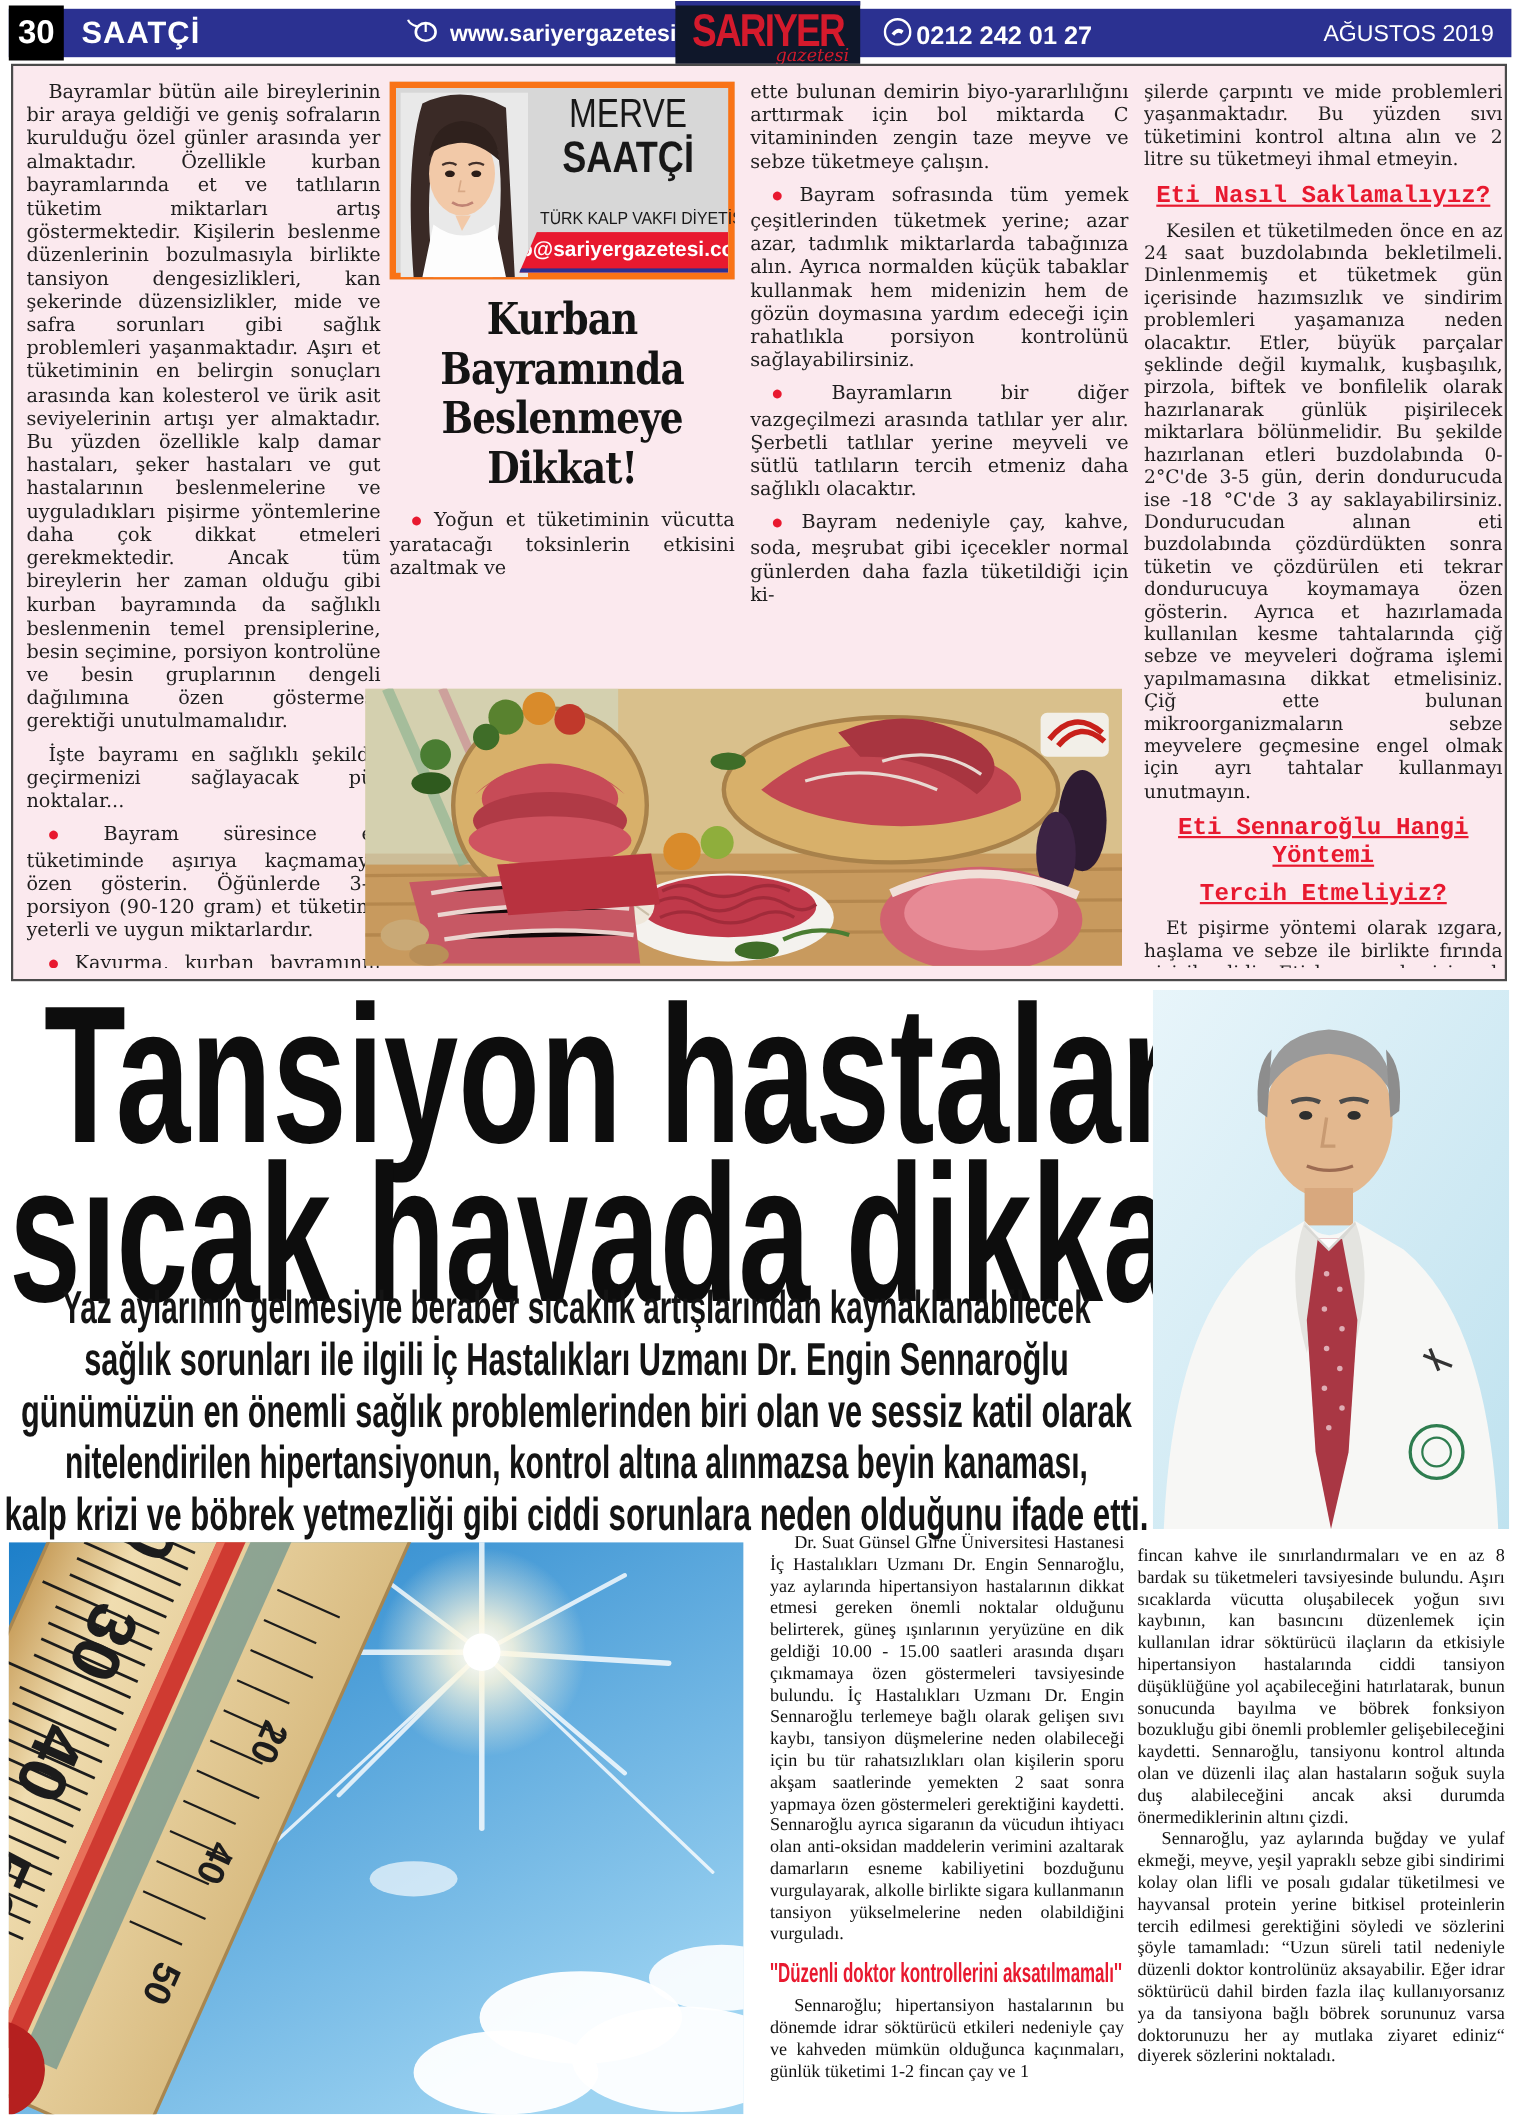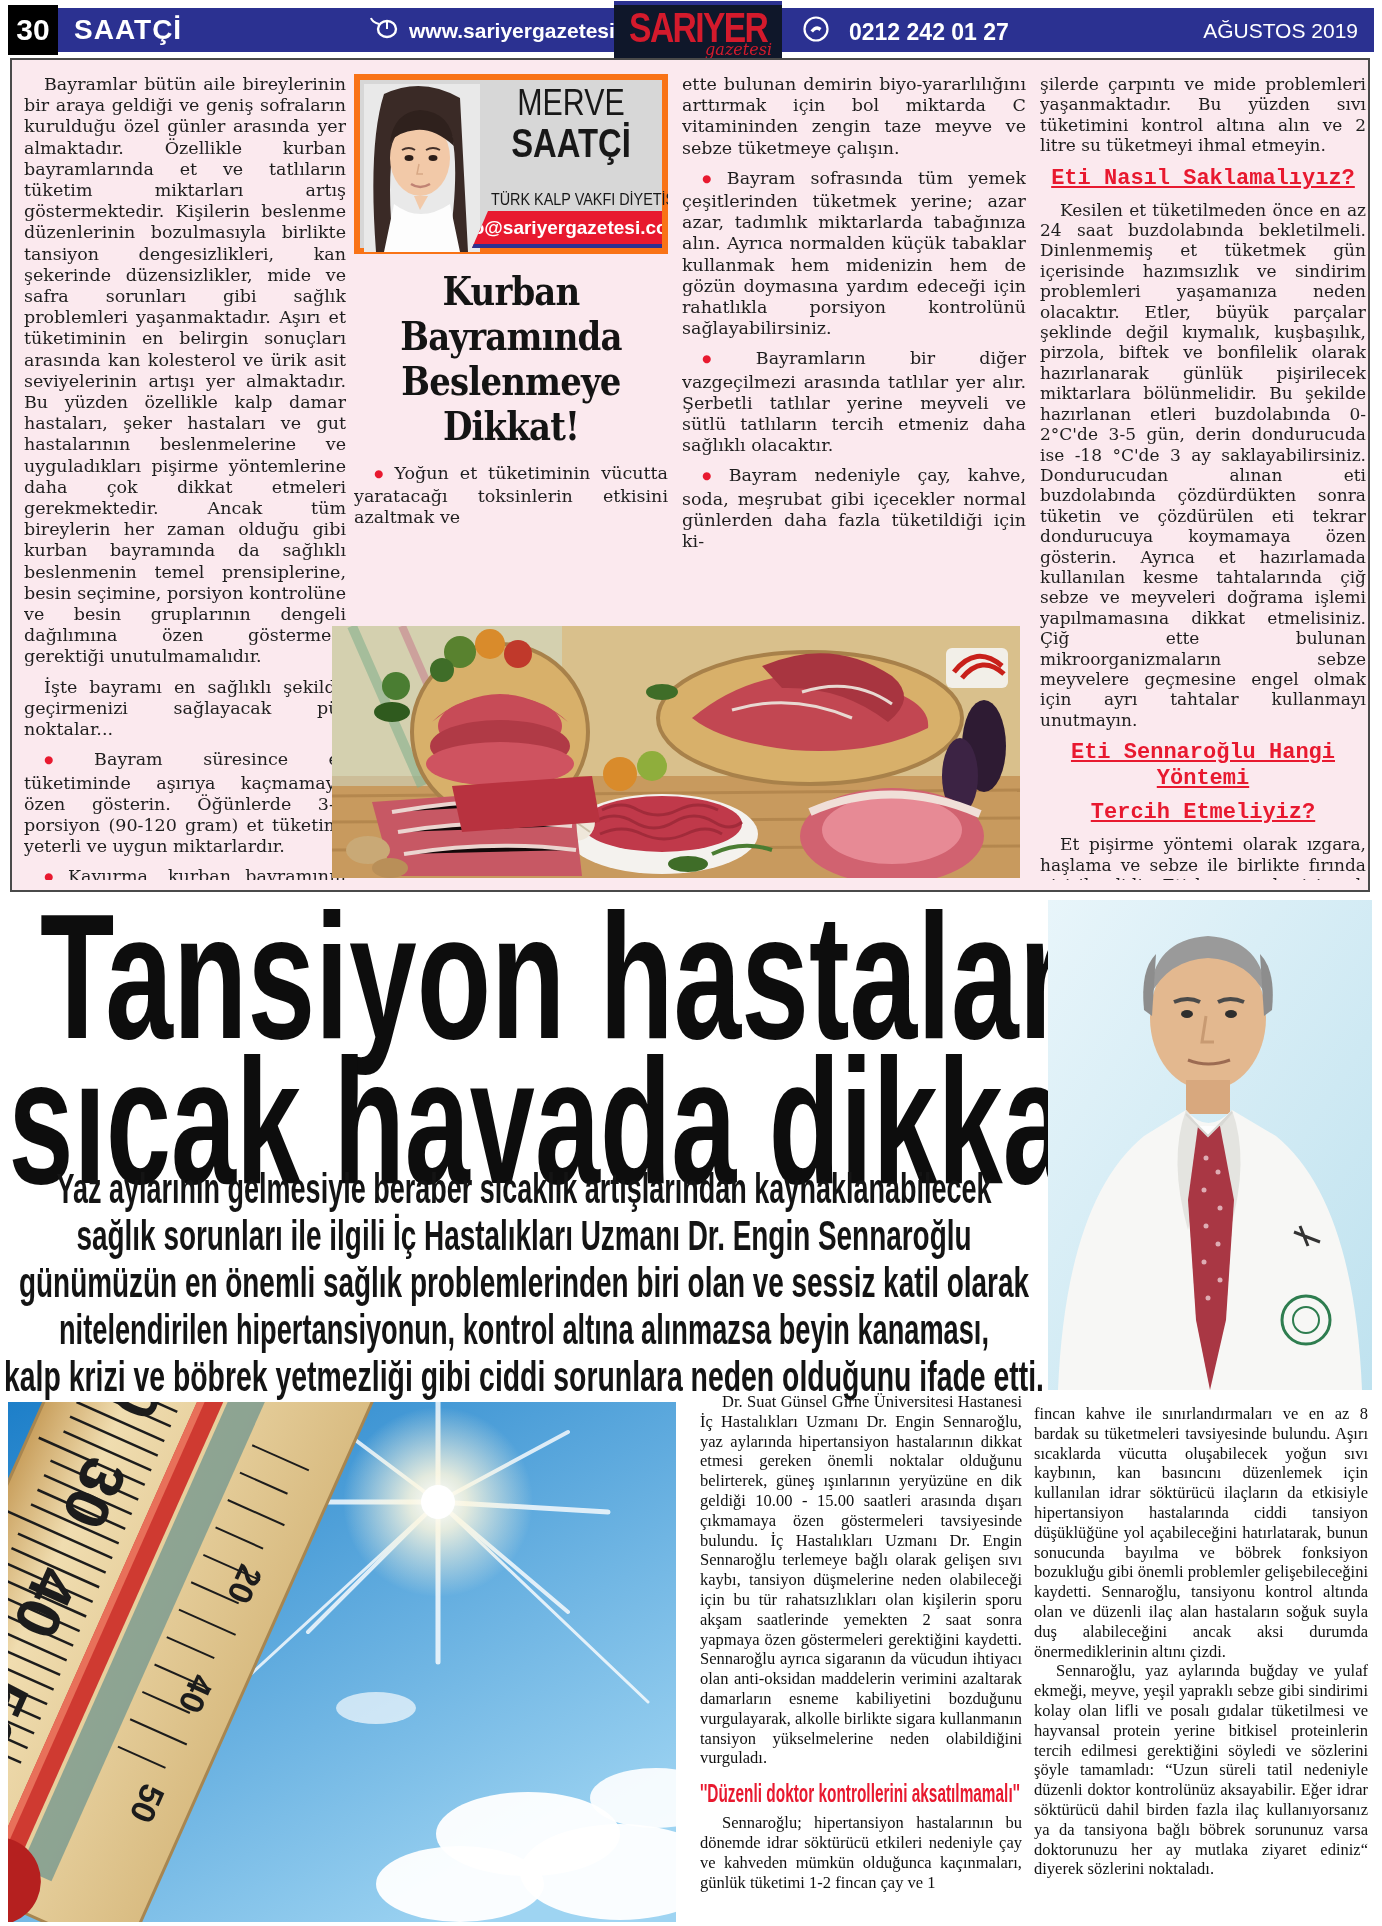--- a/index.html
+++ b/index.html
@@ -14,21 +14,21 @@
   .seclabel{position:absolute;left:66px;top:6px;color:#fff;font-family:"Liberation Sans",sans-serif;
             font-weight:bold;font-size:28px;letter-spacing:1px;}
   .webwrap{position:absolute;left:362px;top:9px;display:flex;align-items:center;gap:9px;color:#fff;
            font-family:"Liberation Sans",sans-serif;font-weight:bold;font-size:21px;}
   .logobox{position:absolute;left:606px;top:-7px;width:168px;height:58px;background:#0f172a;
            border-top:4px solid #2b3191;box-sizing:border-box;text-align:center;}
   .logomain{font-family:"Liberation Sans",sans-serif;font-weight:bold;font-size:41px;line-height:44px;
             color:#d41a2c;transform:scale(0.82,1.02);transform-origin:center top;letter-spacing:-2px;}
   .logosub{font-family:"DejaVu Serif",serif;font-style:italic;font-size:16px;color:#d41a2c;
            text-align:right;margin:-9px 10px 0 0;}
-  .phonewrap{position:absolute;left:795px;top:8px;display:flex;align-items:center;gap:20px;color:#fff;
+  .phonewrap{position:absolute;left:795px;top:8px;display:flex;align-items:center;gap:4px;color:#fff;
              font-family:"Liberation Sans",sans-serif;font-weight:bold;font-size:23px;}
   .datewrap{position:absolute;right:16px;top:11px;color:#fff;font-family:"Liberation Sans",sans-serif;
             font-size:21px;}
 
   
   .tbox{position:absolute;left:10px;top:58px;width:1360px;height:834px;background:#fbe9ee;
         border:2px solid #4a4a4a;box-sizing:border-box;overflow:hidden;}
   .tcol{position:absolute;top:14px;bottom:10px;overflow:hidden;font-size:17.5px;line-height:21.2px;
         text-align:justify;color:#1e1e1e;}
   .tcol p{margin:0 0 9px;text-indent:20px;}

